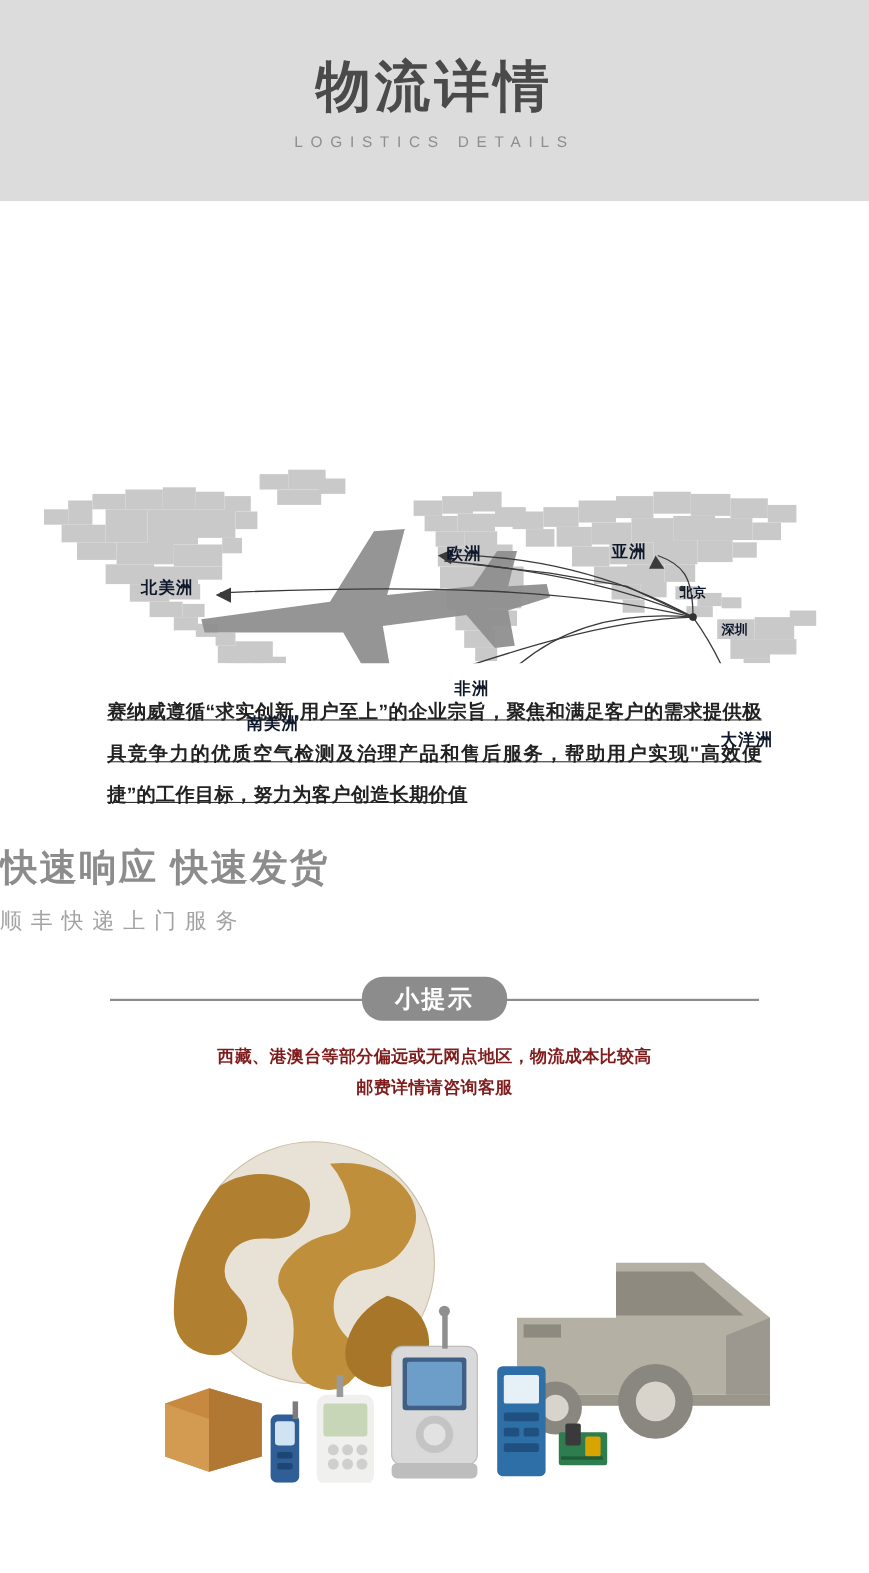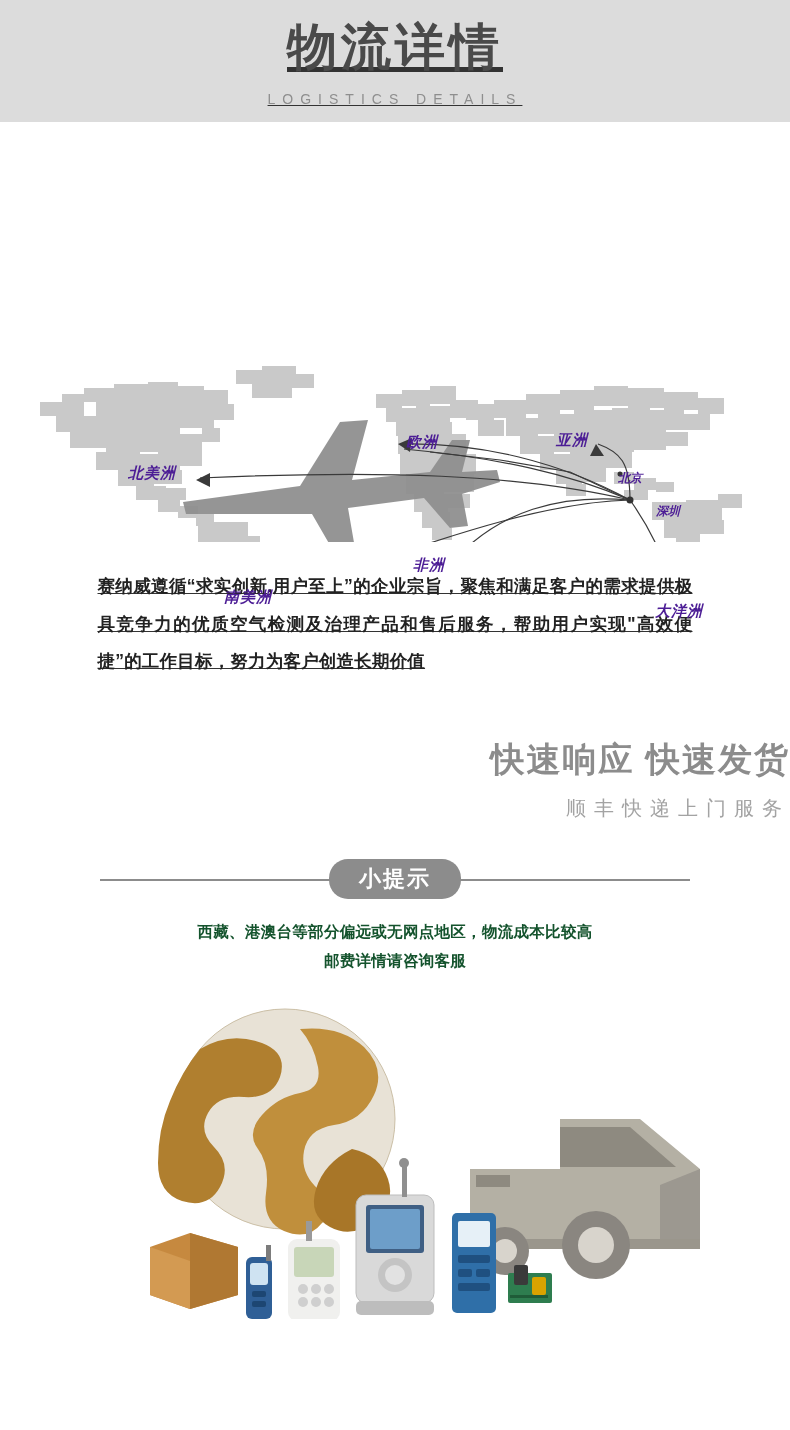--- a/index.html
+++ b/index.html
@@ -12,28 +12,27 @@
     height: 1430px;
     font-family: "Liberation Sans", sans-serif;
     color: #333;
     position: relative;
     overflow: hidden;
   }
 
   
   .header {
     width: 790px;
-    height: 122px;
+    height: 183px;
     background: #dcdcdc;
     display: flex;
     flex-direction: column;
     align-items: center;
     justify-content: center;
     box-sizing: border-box;
-    text-decoration: underline;
   }
   .header-title {
     font-size: 50px;
     font-weight: bold;
     color: #4a4a4a;
     letter-spacing: 4px;
     line-height: 1.15;
     margin-top: 4px;
   }
   .header-sub {
@@ -53,24 +52,23 @@
   }
   .map-svg {
     position: absolute;
     top: 0;
     left: 0;
   }
   .map-label {
     position: absolute;
     font-size: 15px;
     font-weight: bold;
-    color: #4c1d95;
+    color: #0f172a;
     white-space: nowrap;
     letter-spacing: 1px;
-    font-style: italic;
   }
   .map-label.small {
     font-size: 12px;
     font-weight: bold;
     letter-spacing: 0;
   }
 
   
   .intro {
     margin: 0 auto;
@@ -84,22 +82,22 @@
     font-size: 17.5px;
     font-weight: bold;
     line-height: 2.15;
     color: #222;
     text-align: justify;
     letter-spacing: 0.2px;
   }
 
   
   .fast {
-    margin-top: 56px;
-    text-align: right;
+    margin-top: 24px;
+    text-align: left;
   }
   .fast-title {
     font-size: 34px;
     font-weight: bold;
     color: #8c8c8c;
     letter-spacing: 2px;
   }
   .fast-sub {
     margin-top: 12px;
     font-size: 20px;
@@ -135,21 +133,21 @@
     border-radius: 19px;
     z-index: 2;
   }
   .tip-lines {
     margin-top: 20px;
     text-align: center;
   }
   .tip-lines div {
     font-size: 15.5px;
     font-weight: bold;
-    color: #14532d;
+    color: #7f1d1d;
     line-height: 1.85;
     letter-spacing: 0.3px;
   }
 
   
   .illus {
     position: relative;
     width: 790px;
     height: 330px;
     margin-top: 14px;

